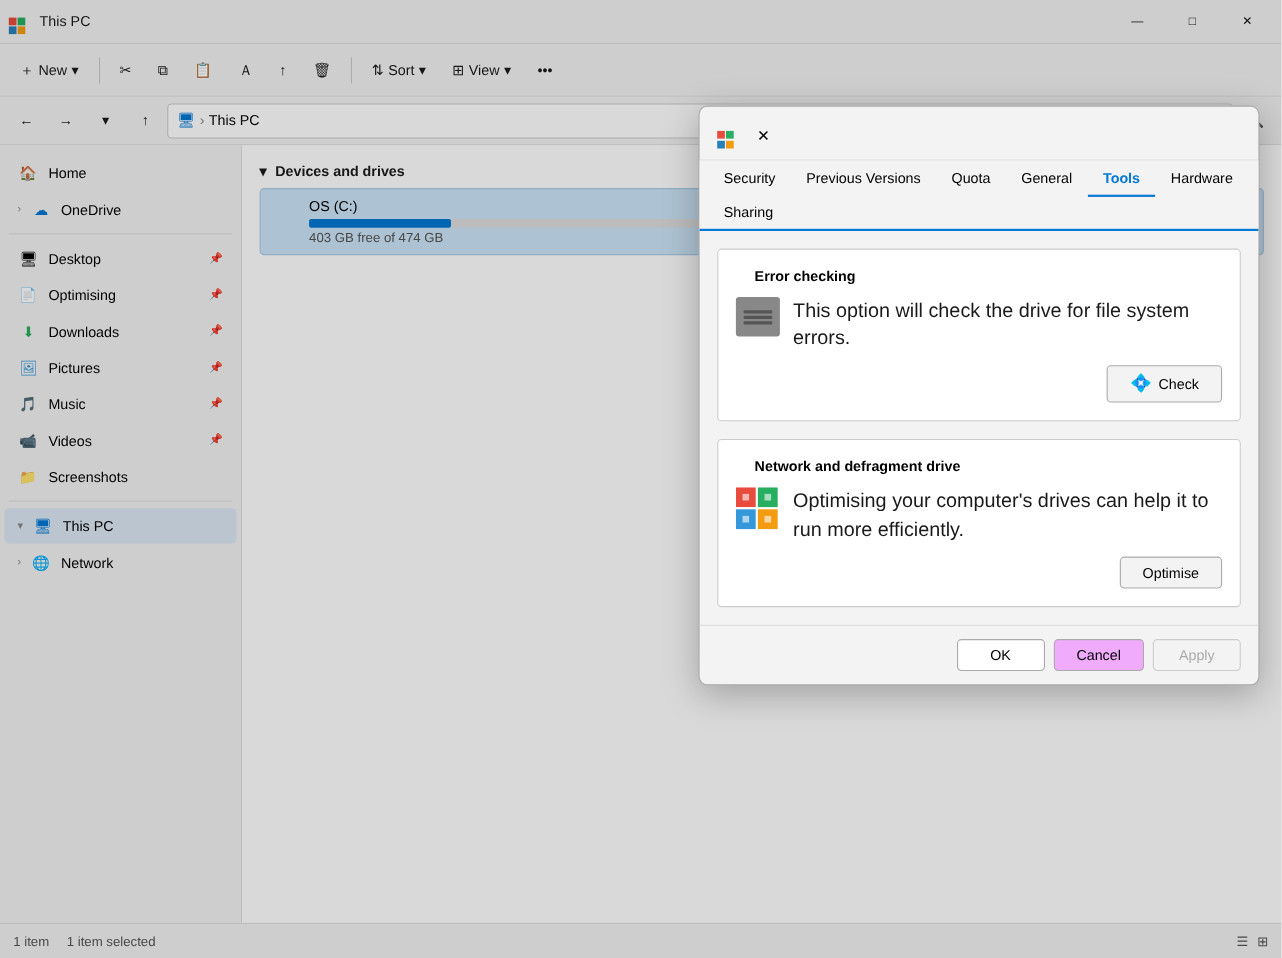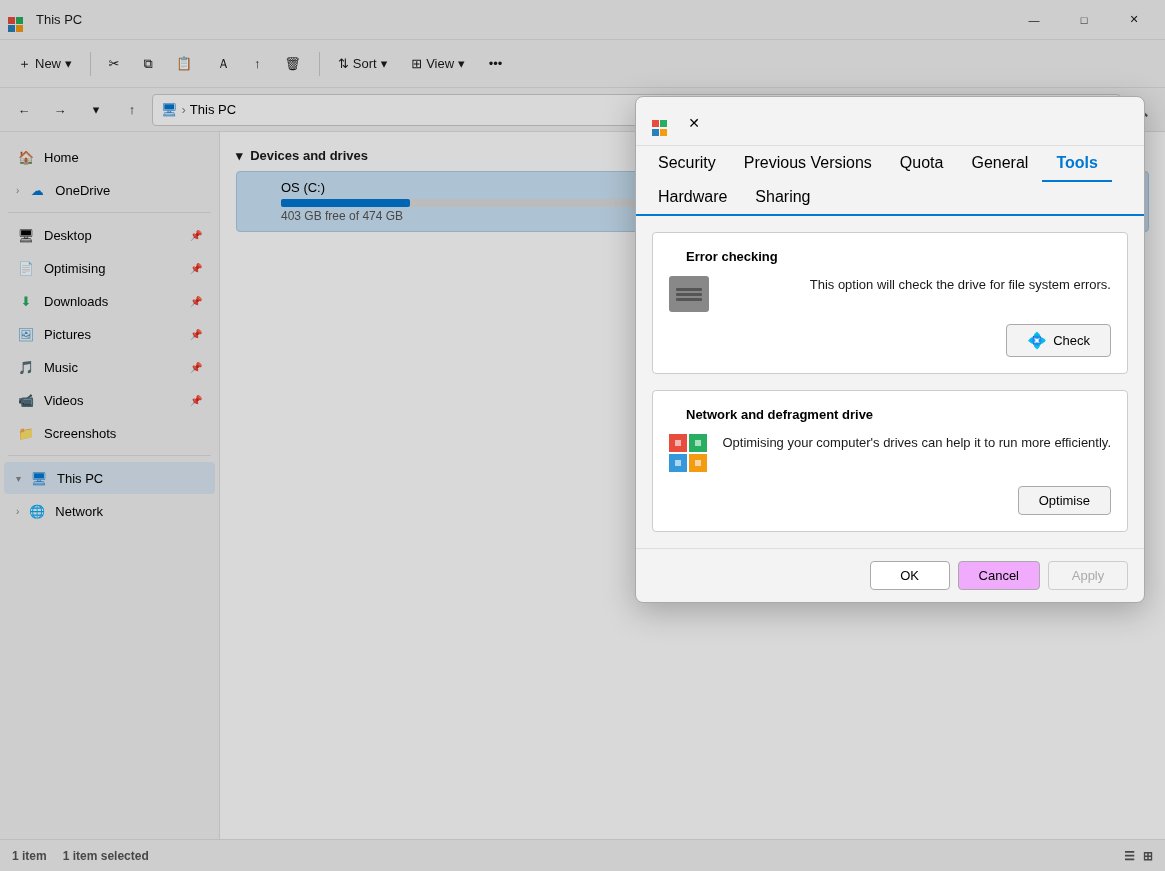--- a/index.html
+++ b/index.html
@@ -82,21 +82,21 @@
     }
     .drive-item.selected { background: #cce4f7; border-color: #aacde8; }
     .drive-bar-container { flex: 1; }
     .drive-bar-bg { height: 8px; background: #ddd; border-radius: 2px; }
     .drive-bar-fill { height: 8px; background: #0078d4; border-radius: 2px; }
 
     
     .status-bar {
       height: 32px; background: #f3f3f3; border-top: 1px solid #e0e0e0;
       display: flex; align-items: center; padding: 0 12px; gap: 16px;
-      font-size: 12px; color: #555; position: absolute; bottom: 0; left: 0; right: 0; font-weight: bold;
+      font-size: 12px; color: #555; position: absolute; bottom: 0; left: 0; right: 0;
     }
 
     
     .dialog-overlay {
       position: absolute; top: 0; left: 0; right: 0; bottom: 0;
       background: rgba(0,0,0,0.15); display: flex; align-items: flex-start;
       justify-content: flex-end; padding-top: 96px; padding-right: 20px;
       z-index: 100;
     }
     .dialog {
@@ -115,37 +115,37 @@
       cursor: pointer; border-radius: 4px; display: flex; align-items: center;
       justify-content: center; font-size: 14px;
     }
 
     
     .dialog-tabs {
       display: flex; flex-wrap: wrap; border-bottom: 2px solid #0078d4;
       padding: 0 8px; background: #f3f3f3;
     }
     .dialog-tab {
-      padding: 8px 14px; font-size: 16px; cursor: pointer;
+      padding: 8px 14px; font-size: 13px; cursor: pointer;
       border: none; background: transparent; border-bottom: 2px solid transparent;
       margin-bottom: -2px;
     }
     .dialog-tab.active {
       border-bottom: 2px solid #0078d4; color: #0078d4; font-weight: 600;
     }
 
     
     .dialog-content { padding: 16px; display: flex; flex-direction: column; gap: 16px; }
     .dialog-section {
       border: 1px solid #ccc; border-radius: 4px; padding: 16px;
       background: white;
     }
     .dialog-section-title { font-size: 13px; font-weight: 600; margin-bottom: 12px; padding-left: 17px; }
     .dialog-section-body { display: flex; align-items: flex-start; gap: 12px; }
-    .dialog-section-text { font-size: 13px; color: #1a1a1a; flex: 1; line-height: 1.4; text-align: right; }
+    .dialog-section-text { font-size: 18px; color: #1a1a1a; flex: 1; line-height: 1.4; }
     .dialog-section-btn-row { display: flex; justify-content: flex-end; margin-top: 12px; }
     .dialog-action-btn {
       padding: 6px 20px; border: 1px solid #aaa; background: #f3f3f3;
       border-radius: 4px; cursor: pointer; font-size: 13px;
       display: flex; align-items: center; gap: 6px;
     }
 
     
     .dialog-footer {
       display: flex; justify-content: flex-end; gap: 8px;

